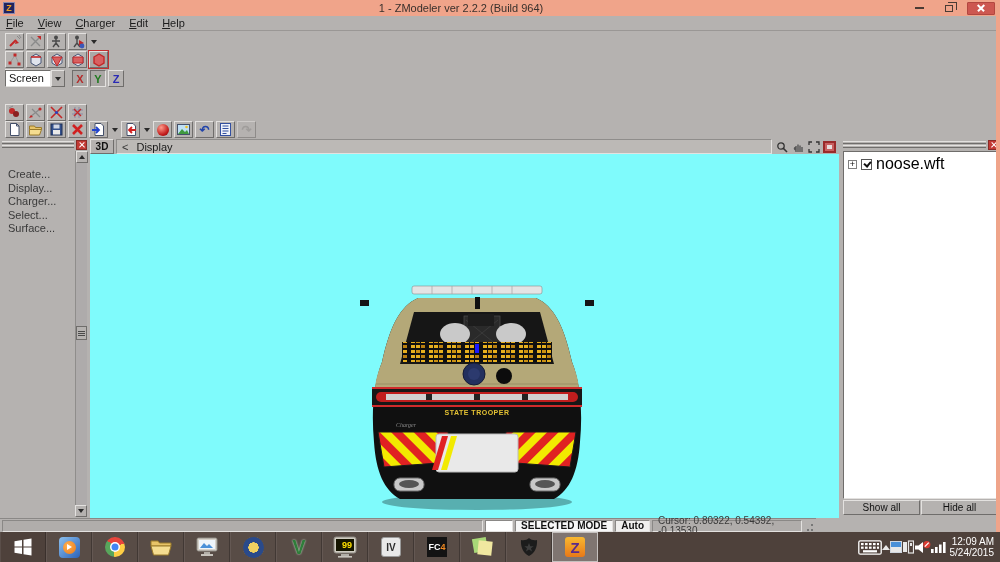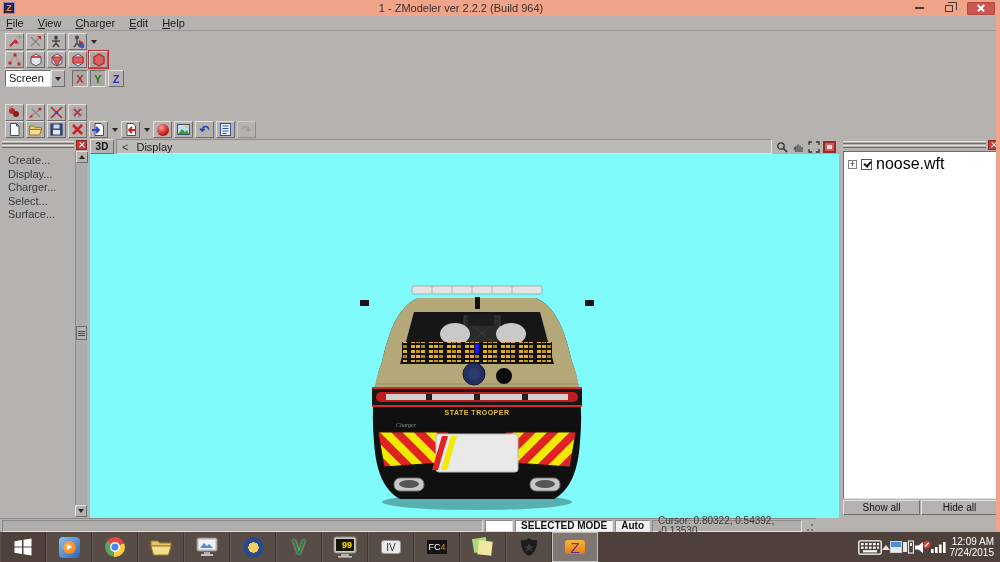--- a/index.html
+++ b/index.html
@@ -101,21 +101,21 @@
 
   .note-green{width:14px;height:14px;background:#a8d878;transform:rotate(-10deg);position:absolute}
   .note-yellow{width:14px;height:14px;background:#f0e8a0;transform:rotate(6deg);position:absolute;left:5px;top:3px}
   .chrome-outer{width:20px;height:20px;border-radius:50%;background:conic-gradient(from -50deg,#e8453c 0 33%,#ffce44 0 66%,#58a65c 0 100%);position:relative}
   .chrome-outer i{position:absolute;left:50%;top:50%;transform:translate(-50%,-50%);width:10px;height:10px;border-radius:50%;background:#fff}
   .chrome-outer b{position:absolute;left:50%;top:50%;transform:translate(-50%,-50%);width:7px;height:7px;border-radius:50%;background:#4285f4}
   .wmp{width:21px;height:21px;border-radius:4px;background:linear-gradient(135deg,#8cc0ee,#2a62b8);display:flex;align-items:center;justify-content:center}
   .wmp i{width:13px;height:13px;border-radius:50%;background:radial-gradient(circle at 35% 35%,#ffb050,#e87818);display:flex;align-items:center;justify-content:center}
   .wmp b{width:0;height:0;border-top:3px solid transparent;border-bottom:3px solid transparent;border-left:5px solid #fff;margin-left:1px}
   .nypd{width:21px;height:21px;border-radius:50%;background:radial-gradient(circle,#f0d060 0 34%,#2a4a8a 35% 72%,#c8b040 73% 100%)}
-  .sq-ico{width:20px;height:14px;display:flex;align-items:center;justify-content:center;font-weight:normal}
+  .sq-ico{width:20px;height:20px;display:flex;align-items:center;justify-content:center;font-weight:bold}
   .gtaiv{background:#e9e9e9;border:1px solid #9a9a9a;border-radius:3px;color:#2d2d2d;font-size:10px}
   .fc4{background:#131313;color:#fff;font-size:9px;letter-spacing:0}
   .fc4 .four{color:#f08820}
   .zm-ico{background:linear-gradient(#f8b830,#e87818);border-radius:3px;color:#5a2a8a;font-size:15px}
   .gtav-v{color:#2f7d3a;font-size:20px;font-weight:900;text-shadow:0 0 2px #dff0df}
 
   svg{display:block}
 </style>
 </head>
 <body>
@@ -338,21 +338,21 @@
   <div style="display:flex;align-items:flex-start;gap:2px;padding:1px 1px 0 2px">
     <div style="flex:1">
         <div class="grip-h"></div>
         <div class="grip-h"></div>
       </div>
     <div class="xbtn">
         <i></i>
         <i></i>
       </div>
   </div>
-  <div style="margin-top:3px">
+  <div style="margin-top:17px">
     <div class="side-item">Create...</div>
     <div class="side-item">Display...</div>
     <div class="side-item">Charger...</div>
     <div class="side-item">Select...</div>
     <div class="side-item">Surface...</div>
   </div>
   <div id="side-scroll">
     <div class="scroll-btn">
         <span class="tri-up"></span>
       </div>
@@ -625,16 +625,16 @@
           <g fill="#fff">
             <rect x="0" y="8" width="2.6" height="4"></rect>
             <rect x="4" y="6" width="2.6" height="6"></rect>
             <rect x="8" y="3.5" width="2.6" height="8.5"></rect>
             <rect x="12" y="1" width="2.6" height="11"></rect>
           </g>
         </svg>
     </div>
     <div id="clock">
       <div>12:09 AM</div>
-      <div>7/24/2015</div>
+      <div>5/24/2015</div>
     </div>
   </div>
 </div>
 
 </body></html>

